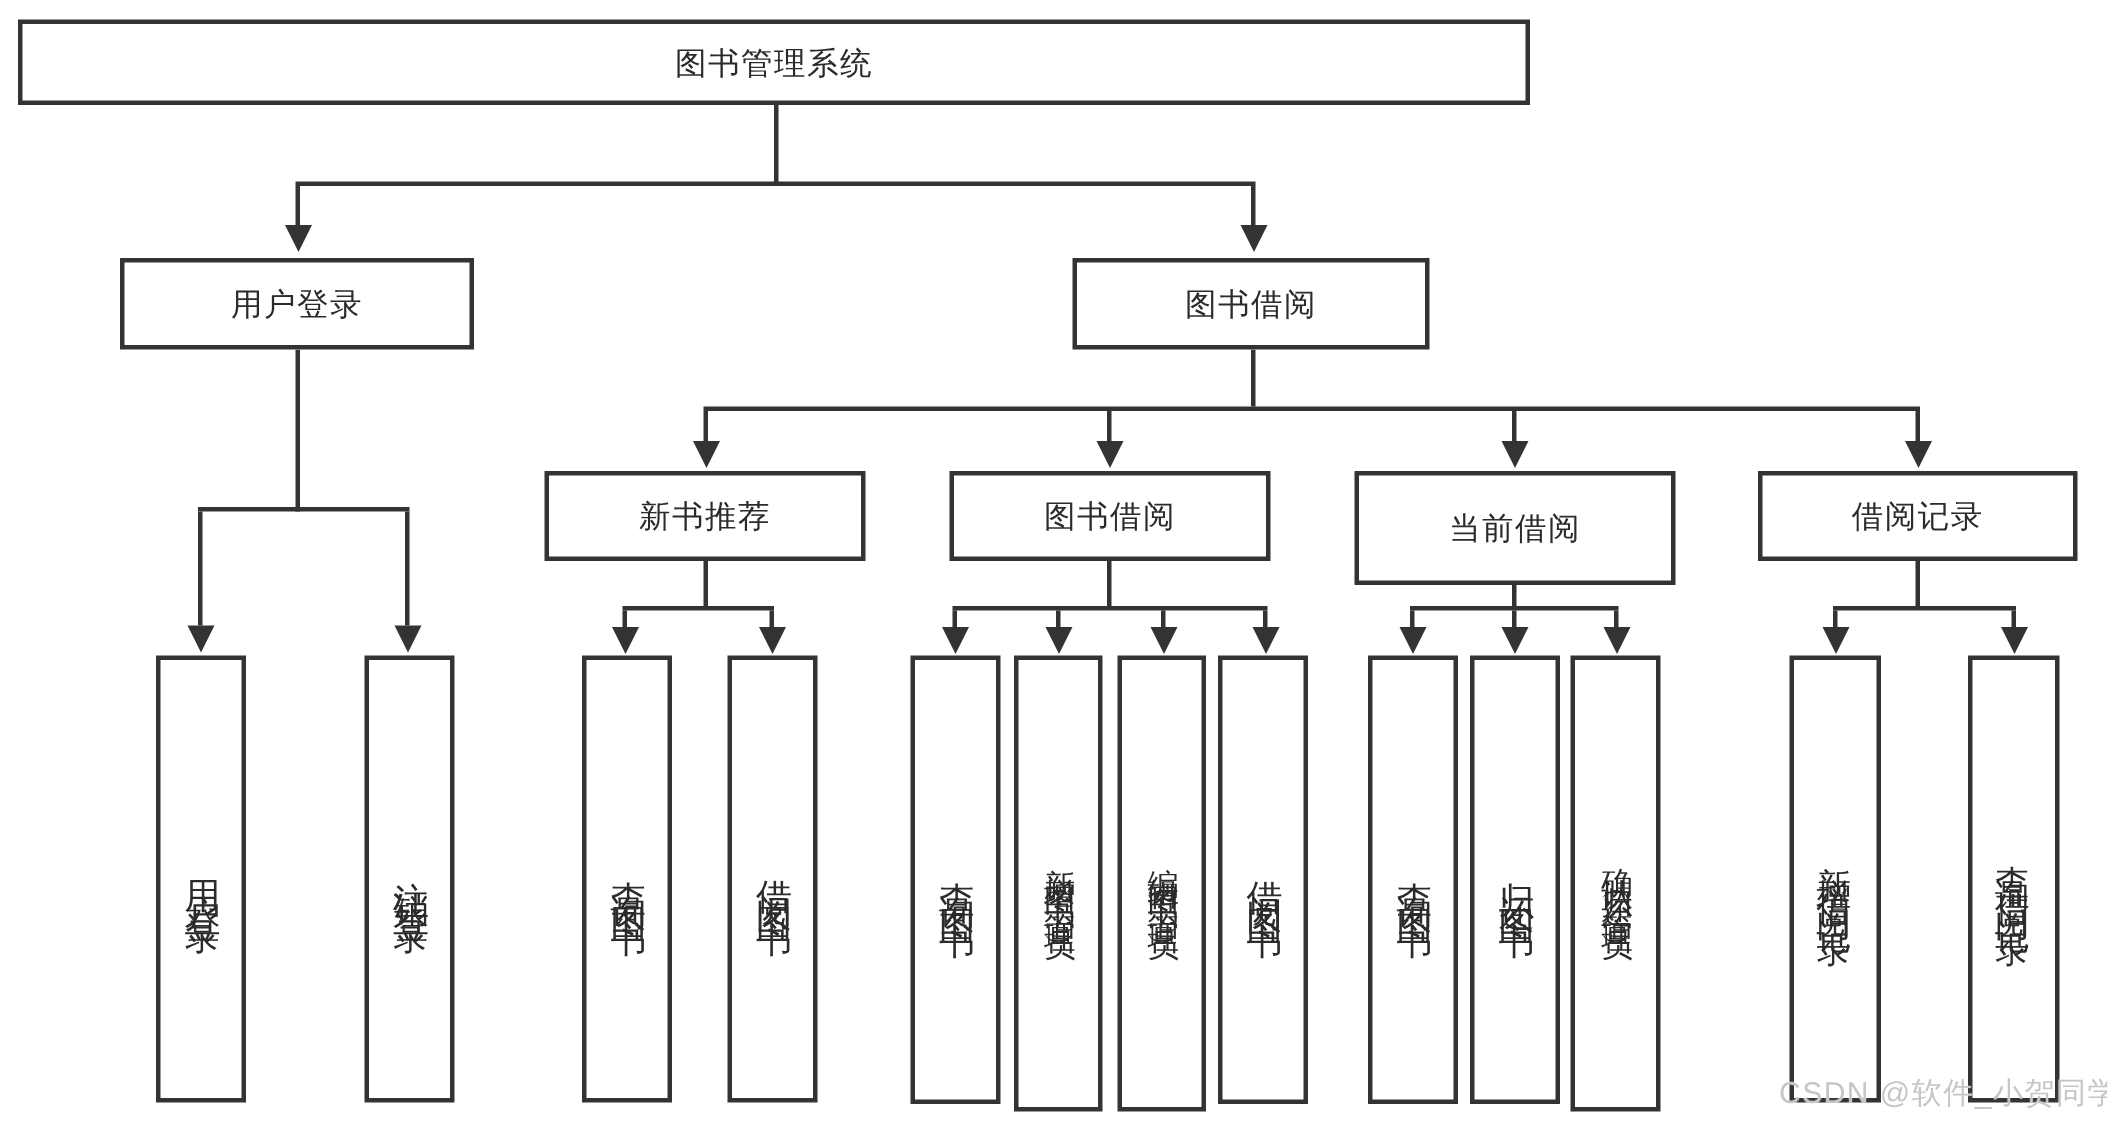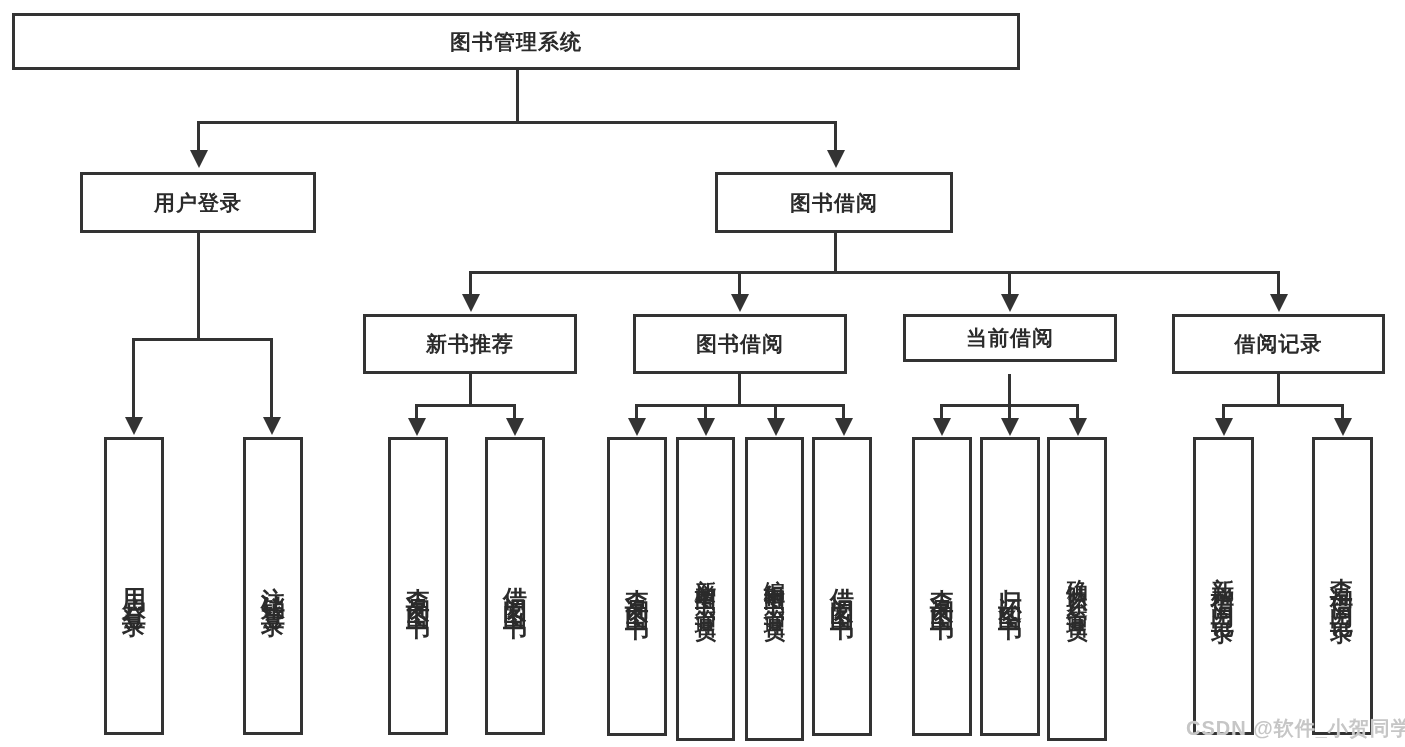--- a/index.html
+++ b/index.html
@@ -1,17 +1,17 @@
 <!DOCTYPE html>
 <html><head>
 <meta charset="utf-8">
 <style>
   html,body{margin:0;padding:0;background:#ffffff;}
   body{font-family:"Liberation Sans","DejaVu Sans",sans-serif;}
-  .canvas{position:relative;width:1405px;height:747px;background:#ffffff;overflow:hidden;font-weight:bold;}
+  .canvas{position:relative;width:1405px;height:747px;background:#ffffff;overflow:hidden;}
   .box{position:absolute;box-sizing:border-box;background:#ffffff;border:3px solid #333333;
        display:flex;align-items:center;justify-content:center;color:#2b2b2b;}
   .hlabel{font-size:21px;letter-spacing:1px;white-space:nowrap;}
   .vt{writing-mode:vertical-rl;text-orientation:mixed;white-space:nowrap;color:#2b2b2b;}
   .s4{font-size:24px;letter-spacing:9px;}
   .s6{font-size:23px;letter-spacing:9px;}
   .s9{font-size:21px;letter-spacing:6px;}
   .line{position:absolute;background:#333333;}
   .arrow{position:absolute;width:0;height:0;
          border-left:9px solid transparent;border-right:9px solid transparent;
@@ -93,21 +93,21 @@
   <div class="box" style="left:715px;top:172px;width:238px;height:61px;">
     <span class="hlabel">图书借阅</span>
   </div>
 
   <div class="box" style="left:363px;top:314px;width:214px;height:60px;">
     <span class="hlabel">新书推荐</span>
   </div>
   <div class="box" style="left:633px;top:314px;width:214px;height:60px;">
     <span class="hlabel">图书借阅</span>
   </div>
-  <div class="box" style="left:903px;top:314px;width:214px;height:48px;">
+  <div class="box" style="left:903px;top:314px;width:214px;height:76px;">
     <span class="hlabel">当前借阅</span>
   </div>
   <div class="box" style="left:1172px;top:314px;width:213px;height:60px;">
     <span class="hlabel">借阅记录</span>
   </div>
 
   <div class="box" style="left:104px;top:437px;width:60px;height:298px;">
     <span class="vt s4">用户登录</span>
   </div>
   <div class="box" style="left:243px;top:437px;width:60px;height:298px;">

